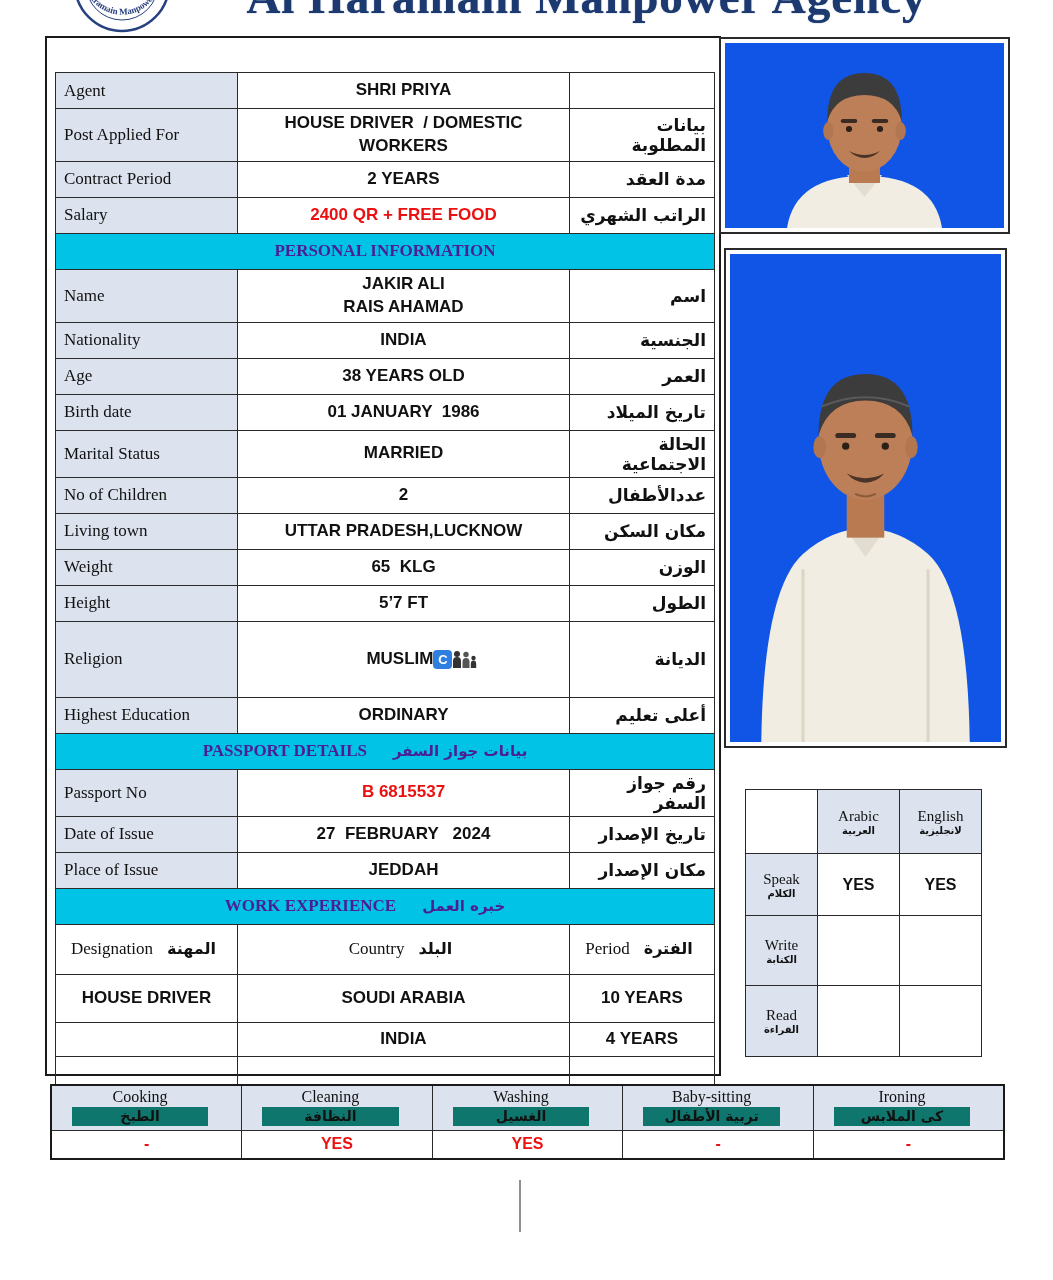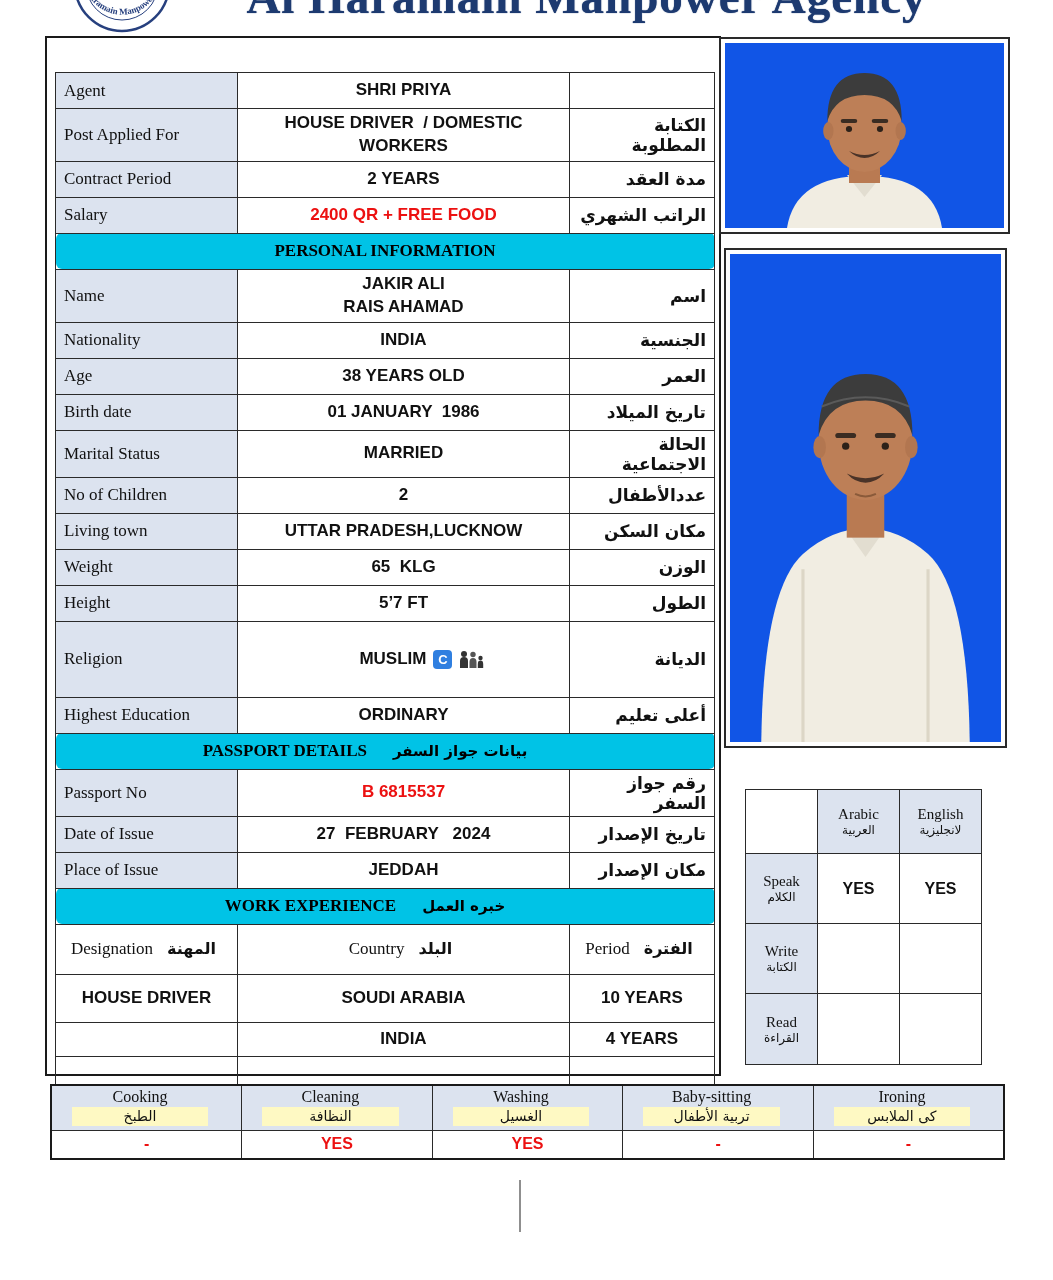--- a/index.html
+++ b/index.html
@@ -81,35 +81,34 @@
     font-weight: bold;
     font-size: 15px;
     text-align: right;
     direction: rtl;
     padding-right: 10px;
   }
   tr.section td {
     background: #00c3e6;
     text-align: center;
     font-weight: bold;
-    color: #000000;
+    color: #4c1d95;
     font-size: 17px;
     font-family: "Liberation Serif", serif;
-    border-radius: 6px;
   }
   tr.section .ar-inline {
     font-family: "DejaVu Sans", sans-serif;
     font-size: 15px;
     margin-right: 40px;
     margin-left: 26px;
   }
   .red { color: #ec1111; }
 
   
-  .rel-wrap { display: inline-flex; align-items: center; gap: 7px; justify-content: center; }
+  .rel-wrap { display: inline-flex; align-items: center; justify-content: center; }
   .c-badge {
     display: inline-block; width: 19px; height: 19px; line-height: 19px;
     background: #2f7fe0; color: #fff; border-radius: 4px;
     font-family: "Liberation Sans", sans-serif; font-size: 13px; font-weight: bold;
     text-align: center;
   }
   .family-icon { width: 26px; height: 18px; }
 
   
   td.we-h {
@@ -136,40 +135,40 @@
     border-collapse: collapse; table-layout: fixed;
   }
   table.lang td {
     border: 1px solid #2a2a2a;
     text-align: center; vertical-align: middle;
     font-size: 15px;
     padding: 4px 8px;
   }
   table.lang .hd { background: #dce3ef; }
   table.lang .en-line { font-family: "Liberation Serif", serif; font-size: 15px; }
-  table.lang .ar-line { font-family: "DejaVu Sans", sans-serif; font-weight: normal; font-size: 12px; direction: rtl; }
+  table.lang .ar-line { font-family: "DejaVu Sans", sans-serif; font-weight: bold; font-size: 10px; direction: rtl; }
   table.lang td.cell-val { font-family: "Liberation Sans", sans-serif; font-weight: bold; font-size: 16px; background: #fff; }
   table.lang tr.r-head { height: 64px; }
-  table.lang tr.r-speak { height: 70px; }
+  table.lang tr.r-speak { height: 62px; }
   table.lang tr.r-write { height: 70px; }
   table.lang tr.r-read  { height: 71px; }
 
   
   table.skills {
     position: absolute; left: 50px; top: 1084px;
     width: 955px;
     border-collapse: collapse; table-layout: fixed;
     border: 2px solid #1a1a1a;
   }
   table.skills td { border: 1px solid #2a2a2a; text-align: center; vertical-align: middle; }
   td.sk-h { background: #dce3ef; padding: 2px 19px 4px 6px; height: 44px; }
   td.sk-h .en { font-family: "Liberation Serif", serif; font-size: 16px; }
   td.sk-h .arbox {
-    background: #fef9c3; margin: 1px 14px 0 14px; padding: 0 2px;
-    font-family: "DejaVu Sans", sans-serif; font-weight: normal; font-size: 14px;
+    background: #0f766e; margin: 1px 14px 0 14px; padding: 0 2px;
+    font-family: "DejaVu Sans", sans-serif; font-weight: bold; font-size: 14px;
     direction: rtl; line-height: 19px; height: 19px;
   }
   td.sk-v {
     height: 28px; background: #fff;
     font-family: "Liberation Sans", sans-serif; font-weight: bold; font-size: 16px;
   }
 
   
   .caret-line {
     position: absolute; left: 519px; top: 1180px;
@@ -205,21 +204,21 @@
     <tbody>
         <tr>
       <td class="lbl">Agent</td>
       <td class="val">SHRI PRIYA</td>
       <td class="ar"></td>
     </tr>
     <tr class="tall">
       <td class="lbl">Post Applied For</td>
       <td class="val">HOUSE DRIVER  / DOMESTIC
 WORKERS</td>
-      <td class="ar">الكتابة المطلوبة</td>
+      <td class="ar">بيانات المطلوبة</td>
     </tr>
     <tr>
       <td class="lbl">Contract Period</td>
       <td class="val">2 YEARS</td>
       <td class="ar">مدة العقد</td>
     </tr>
     <tr>
       <td class="lbl">Salary</td>
       <td class="val red">2400 QR + FREE FOOD</td>
       <td class="ar">الراتب الشهري</td>

